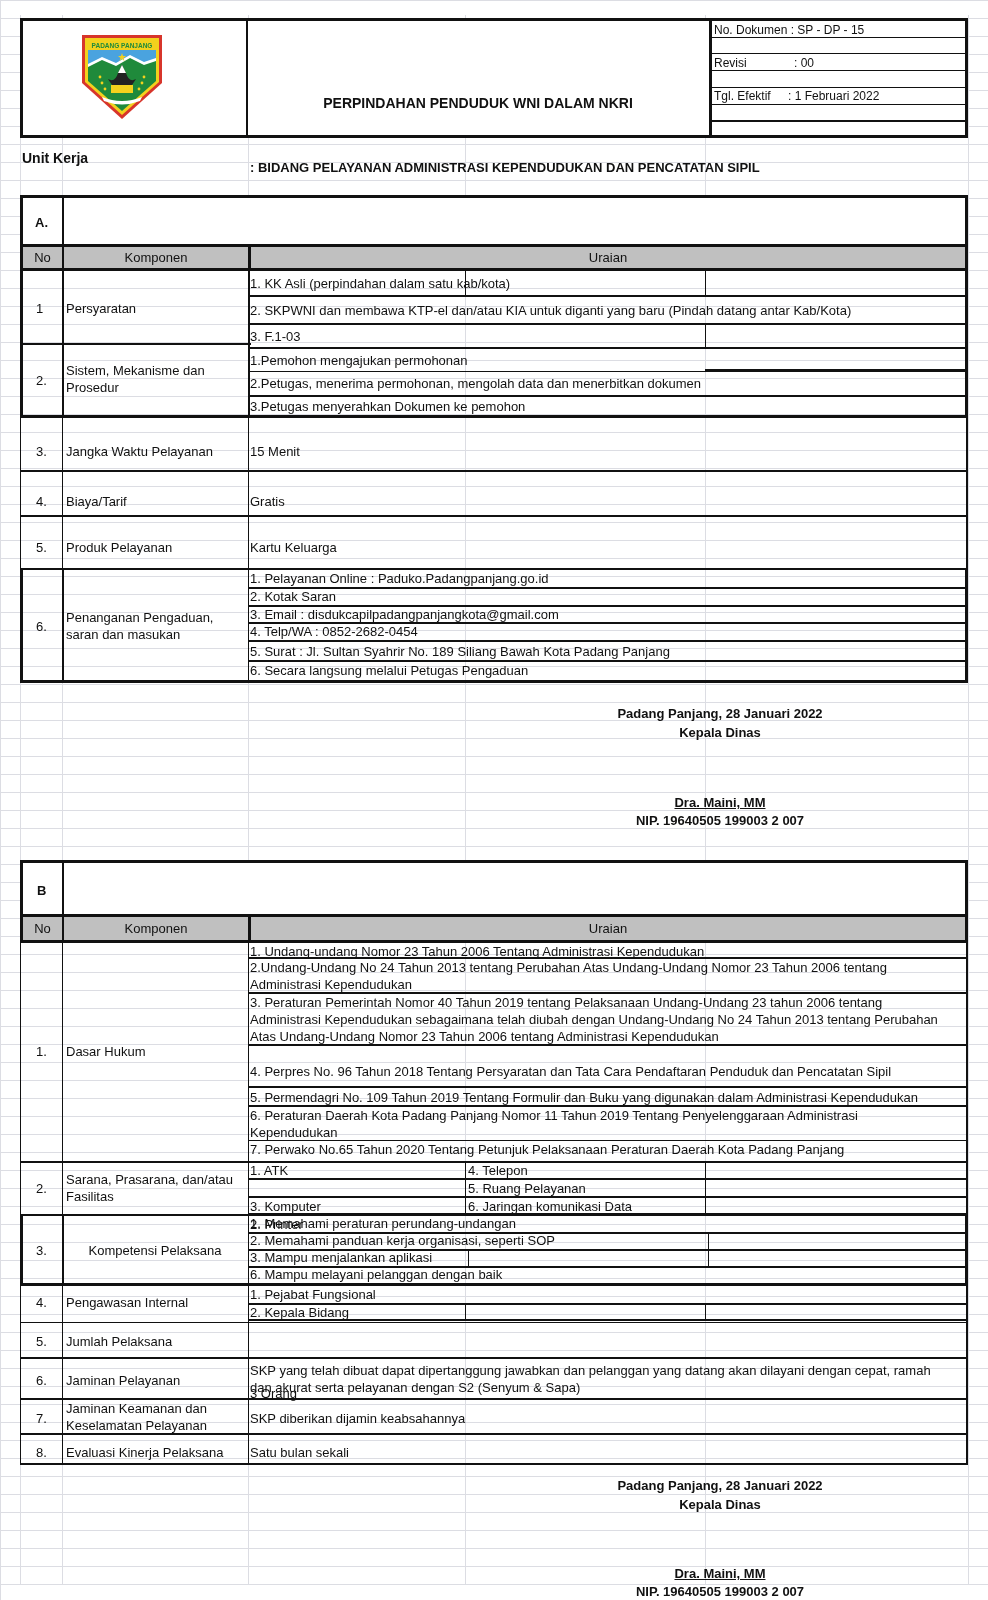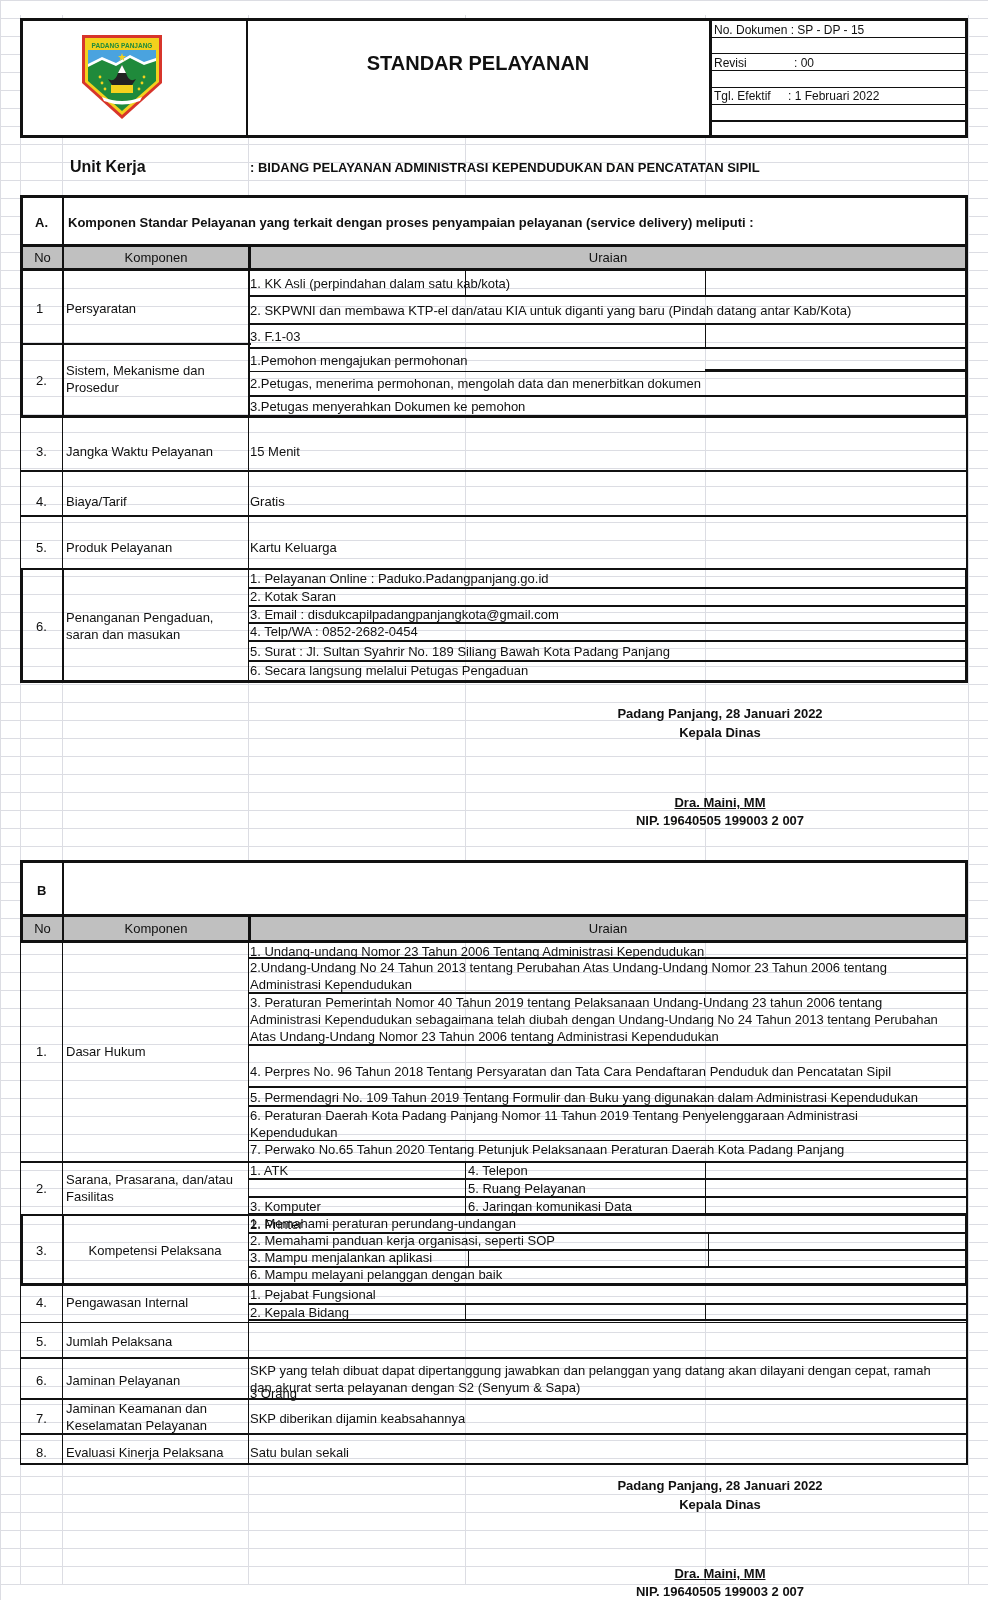--- a/index.html
+++ b/index.html
@@ -51,43 +51,42 @@
     <path d="M22 64 Q42 72 62 64 L60 68 Q42 75 24 68 Z" fill="#fff"></path>
     <circle cx="20" cy="44" r="1.4" fill="#f3d11d"></circle>
       <circle cx="22" cy="50" r="1.4" fill="#f3d11d"></circle>
       <circle cx="25" cy="56" r="1.4" fill="#f3d11d"></circle>
     <circle cx="64" cy="44" r="1.4" fill="#f3d11d"></circle>
       <circle cx="62" cy="50" r="1.4" fill="#f3d11d"></circle>
       <circle cx="59" cy="56" r="1.4" fill="#f3d11d"></circle>
   </svg>
 </div>
 <div class="cell" style="left:248px;top:18px;width:462px;height:120px;border-top:3px solid #111;border-bottom:3px solid #111;border-right:1px solid #111;">
-  <div class="txt bold center" style="left:0;width:460px;top:30px;font-size:20px;line-height:24px;">STANDAR PELAYANAN</div>
+  <div class="txt bold center" style="left:0;width:460px;top:74px;font-size:14px;">PERPINDAHAN PENDUDUK WNI DALAM NKRI</div>
 </div>
 <div class="cell" style="left:710px;top:18px;width:258px;height:120px;border:3px solid #111;border-left:2px solid #111;">
   <div class="abs" style="left:0;top:0;width:253px;height:17px;border-bottom:1px solid #111;"></div>
   <div class="txt" style="left:2px;top:1px;font-size:12px;">No. Dokumen : SP - DP - 15</div>
   <div class="abs" style="left:0;top:17px;width:253px;height:16px;border-bottom:1px solid #111;"></div>
   <div class="abs" style="left:0;top:33px;width:253px;height:17px;border-bottom:1px solid #111;"></div>
   <div class="txt" style="left:2px;top:34px;font-size:12px;">Revisi</div>
   <div class="txt" style="left:82px;top:34px;font-size:12px;">: 00</div>
   <div class="abs" style="left:0;top:50px;width:253px;height:17px;border-bottom:1px solid #111;"></div>
   <div class="abs" style="left:0;top:67px;width:253px;height:17px;border-bottom:1px solid #111;"></div>
   <div class="txt" style="left:2px;top:67px;font-size:12px;">Tgl. Efektif</div>
   <div class="txt" style="left:76px;top:67px;font-size:12px;">:   1 Februari 2022</div>
   <div class="abs" style="left:0;top:84px;width:253px;height:17px;border-bottom:2px solid #111;"></div>
 </div>
 
-<div class="txt bold" style="left:22px;top:158px;font-size:16px;margin-left:48px;">Unit Kerja</div>
+<div class="txt bold" style="left:22px;top:150px;font-size:14px;">Unit Kerja</div>
 <div class="txt bold" style="left:250px;top:159px;font-size:13px;">: BIDANG PELAYANAN ADMINISTRASI KEPENDUDUKAN DAN PENCATATAN SIPIL</div>
 
 <div class="cell" style="left:20px;top:195px;width:948px;height:52px;border:3px solid #111;">
   <div class="abs" style="left:39px;top:0;width:2px;height:46px;background:#111;"></div>
   <div class="txt bold" style="left:12px;top:16px;">A.</div>
-  <div class="txt bold" style="left:45px;top:16px;">Komponen Standar Pelayanan yang terkait dengan proses penyampaian pelayanan (service delivery) meliputi :</div>
 </div>
 <div class="cell hdr-gray" style="left:20px;top:247px;width:948px;height:24px;border:3px solid #111;border-top:none;">
   <div class="abs" style="left:39px;top:0;width:2px;height:21px;background:#111;"></div>
   <div class="abs" style="left:225px;top:0;width:3px;height:21px;background:#111;"></div>
   <div class="txt center" style="left:0;width:39px;top:2px;">No</div>
   <div class="txt center" style="left:41px;width:184px;top:2px;">Komponen</div>
   <div class="txt center" style="left:228px;width:714px;top:2px;">Uraian</div>
 </div>
 
 <div class="cell" style="left:20px;top:271px;width:948px;height:147px;border:3px solid #111;border-top:none;background:transparent;">

